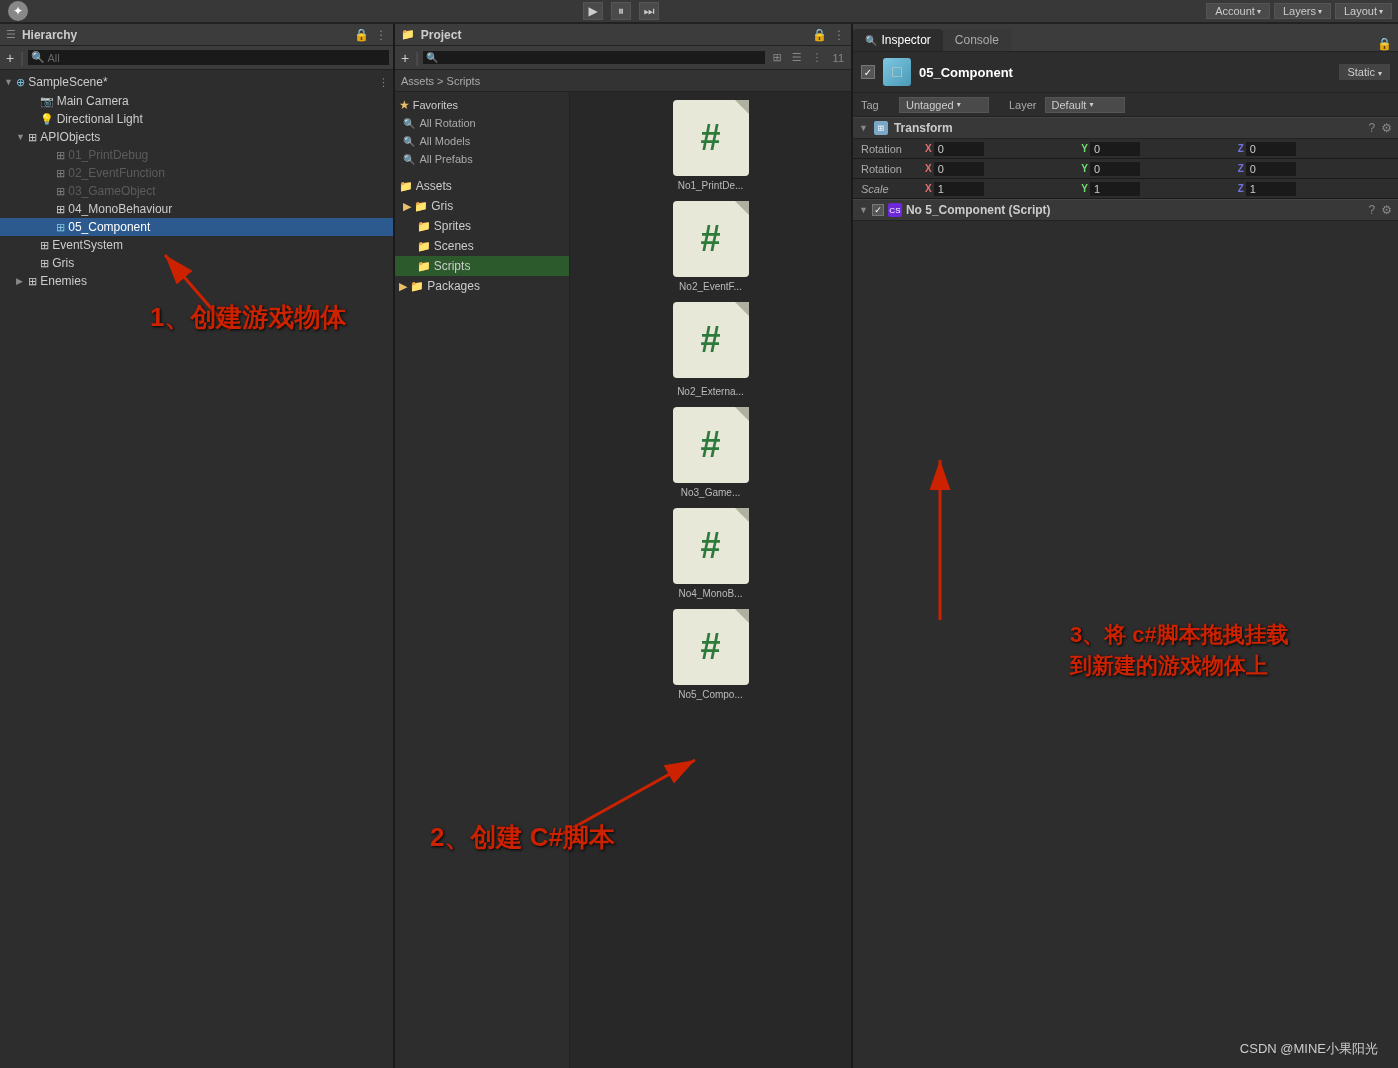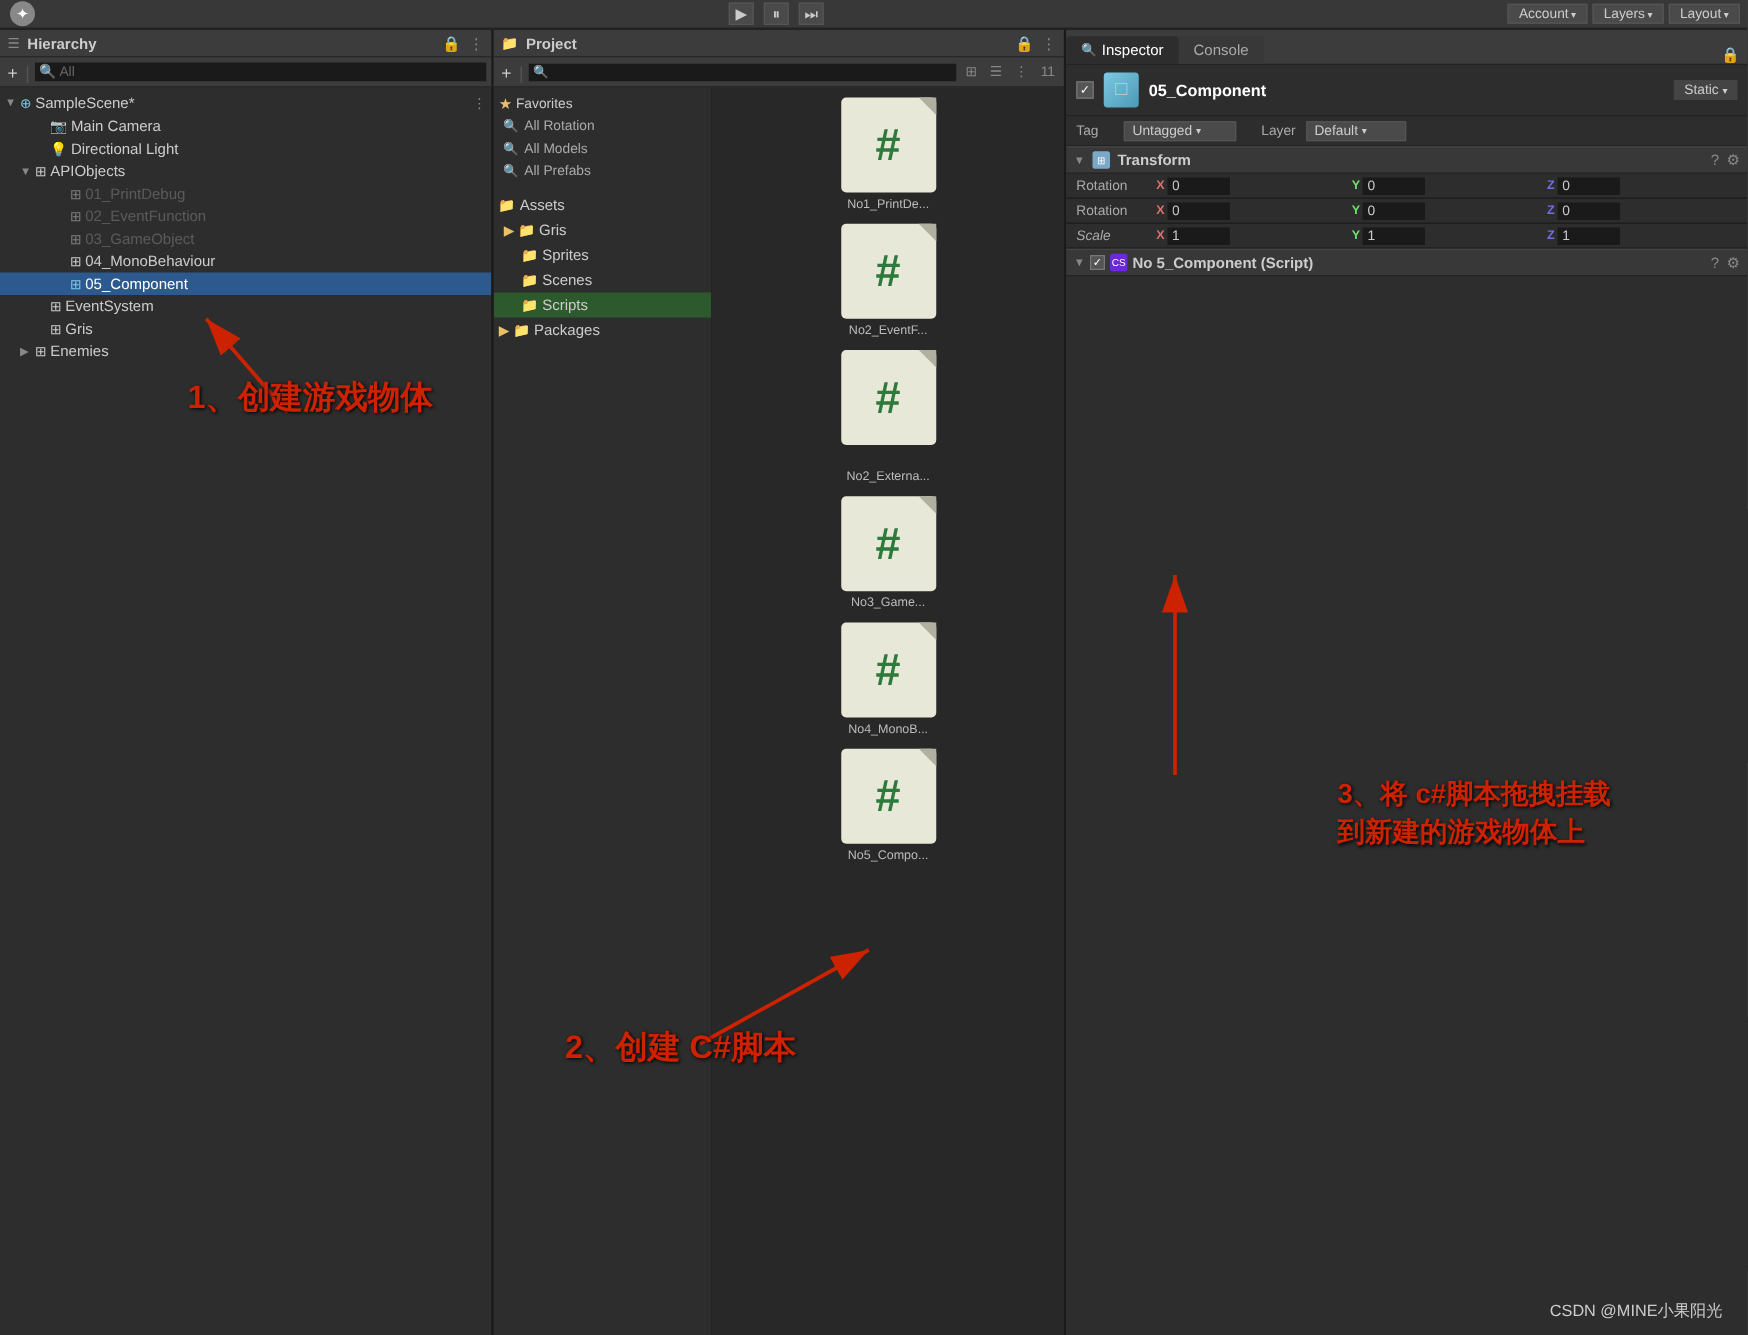--- a/index.html
+++ b/index.html
@@ -157,20 +157,23 @@
       <span style="color:#555;font-size:14px;">|</span>
       <div style="background:#1a1a1a;flex:1;padding:1px 4px;display:flex;align-items:center;">
         <span style="color:#666;margin-right:2px;font-size:10px;">🔍</span>
       </div>
       <span style="color:#888;font-size:11px;cursor:pointer;padding:0 3px;">⊞</span>
       <span style="color:#888;font-size:11px;cursor:pointer;padding:0 3px;">☰</span>
       <span style="color:#888;font-size:11px;cursor:pointer;padding:0 3px;">⋮</span>
       <span style="color:#888;font-size:11px;padding:0 3px;">11</span>
     </div>
 
+    <div style="height:22px; background:#333; display:flex; align-items:center; padding:0 6px; border-bottom:1px solid #222; font-size:11px; color:#aaa; gap:4px;">
+      <span>Assets &gt; Scripts</span>
+    </div>
 
     <div style="display:flex; flex:1; overflow:hidden;">
 
       <div style="width:175px; border-right:1px solid #222; overflow-y:auto; padding:4px 0; background:#2d2d2d;">
 
         <div style="display:flex;align-items:center;height:18px;padding:0 4px;cursor:pointer;font-size:11px;color:#ccc;gap:3px;">
           <span style="color:#e8c06a;font-size:12px;">★</span>
           <span>Favorites</span>
         </div>
         <div style="display:flex;align-items:center;height:18px;padding:0 8px;cursor:pointer;font-size:11px;color:#aaa;gap:4px;">
@@ -229,21 +232,21 @@
             <div style="position:absolute;top:0;right:0;width:0;height:0;border-left:14px solid transparent;border-top:14px solid #b0b0a0;"></div>
           </div>
           <span style="font-size:10px;color:#bbb;text-align:center;margin-top:4px;max-width:85px;word-break:break-all;">No2_EventF...</span>
         </div>
 
         <div style="display:flex;flex-direction:column;align-items:center;cursor:pointer;width:88px;">
           <div style="width:76px;height:76px;background:#e8e8d8;border-radius:4px;display:flex;align-items:center;justify-content:center;position:relative;">
             <span style="font-size:36px;color:#2d7a3c;font-weight:bold;">#</span>
             <div style="position:absolute;top:0;right:0;width:0;height:0;border-left:14px solid transparent;border-top:14px solid #b0b0a0;"></div>
           </div>
-          <span style="font-size:10px;color:#bbb;text-align:center;margin-top:20px;max-width:85px;word-break:break-all;">No2_Externa...</span>
+          <span style="font-size:10px;color:#bbb;text-align:center;margin-top:8px;max-width:85px;word-break:break-all;">No2_Externa...</span>
         </div>
 
         <div style="display:flex;flex-direction:column;align-items:center;cursor:pointer;width:88px;">
           <div style="width:76px;height:76px;background:#e8e8d8;border-radius:4px;display:flex;align-items:center;justify-content:center;position:relative;">
             <span style="font-size:36px;color:#2d7a3c;font-weight:bold;">#</span>
             <div style="position:absolute;top:0;right:0;width:0;height:0;border-left:14px solid transparent;border-top:14px solid #b0b0a0;"></div>
           </div>
           <span style="font-size:10px;color:#bbb;text-align:center;margin-top:4px;max-width:85px;word-break:break-all;">No3_Game...</span>
         </div>
 
@@ -396,21 +399,21 @@
 
 <svg style="position:absolute;left:0;top:0;width:1398px;height:1068px;pointer-events:none;z-index:19;" viewBox="0 0 1398 1068">
   <defs>
     <marker id="arrowhead1" markerWidth="10" markerHeight="7" refX="10" refY="3.5" orient="auto">
       <polygon points="0 0, 10 3.5, 0 7" fill="#cc2200"></polygon>
     </marker>
   </defs>
   <line x1="230" y1="330" x2="165" y2="255" stroke="#cc2200" stroke-width="3" marker-end="url(#arrowhead1)"></line>
 </svg>
 
-<div style="position:absolute; left:452px; top:820px; font-size:26px; font-weight:bold; color:#cc2200; text-shadow:1px 1px 3px #000; pointer-events:none; z-index:20;text-align:center;">
+<div style="position:absolute; left:430px; top:820px; font-size:26px; font-weight:bold; color:#cc2200; text-shadow:1px 1px 3px #000; pointer-events:none; z-index:20;text-align:center;">
   <span>2、创建 C#脚本</span>
 </div>
 
 <svg style="position:absolute;left:0;top:0;width:1398px;height:1068px;pointer-events:none;z-index:19;" viewBox="0 0 1398 1068">
   <defs>
     <marker id="arrowhead2" markerWidth="10" markerHeight="7" refX="10" refY="3.5" orient="auto">
       <polygon points="0 0, 10 3.5, 0 7" fill="#cc2200"></polygon>
     </marker>
   </defs>
   <line x1="560" y1="835" x2="695" y2="760" stroke="#cc2200" stroke-width="3" marker-end="url(#arrowhead2)"></line>

